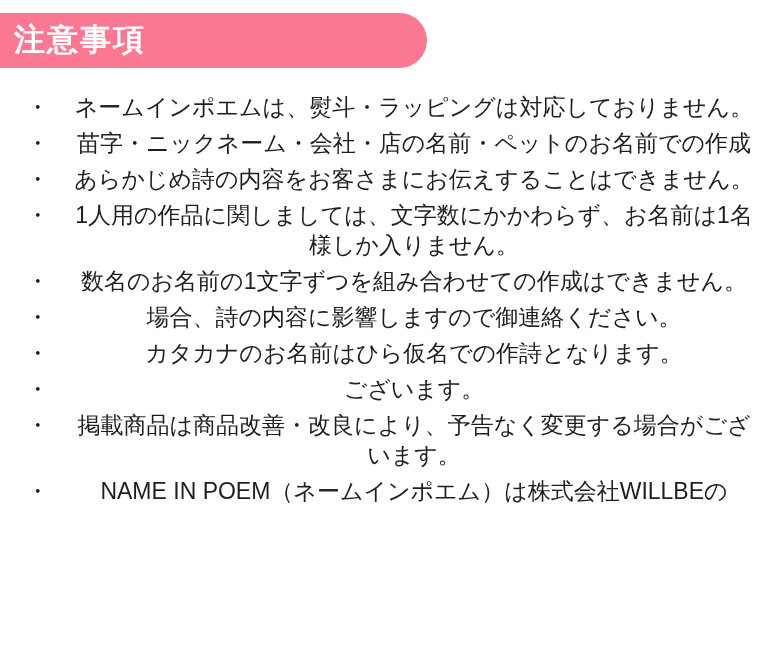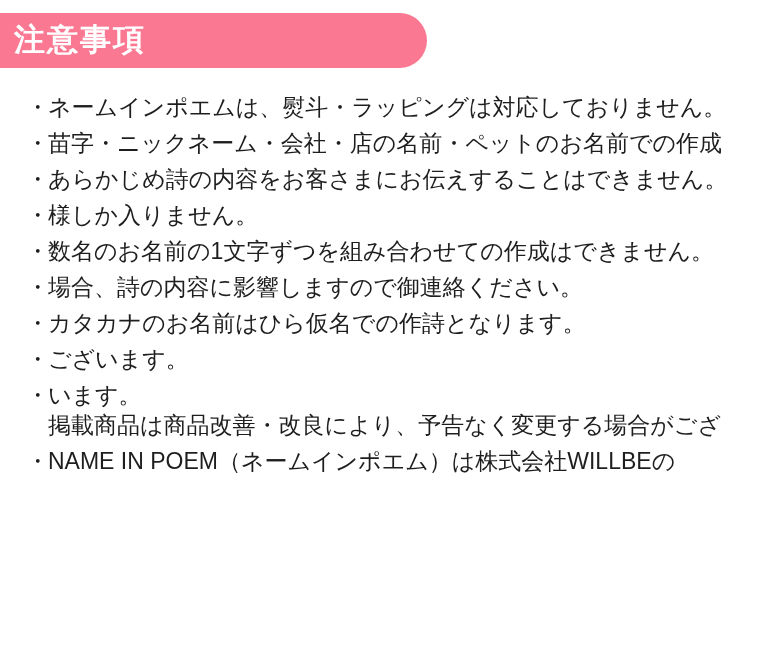--- a/index.html
+++ b/index.html
@@ -63,20 +63,21 @@
   .bullet {
     position: absolute;
     left: 26px;
     top: 0;
     font-size: 23px;
     line-height: 30px;
     color: var(--body-text);
   }
   .note-line {
     white-space: nowrap;
+    text-align: center;
   }
 </style>
 </head>
 <body>
 
 <div class="page">
   <div class="title-bar">
     <h1>注意事項</h1>
   </div>
   <ul class="notes-list" id="notes-list">
@@ -94,20 +95,21 @@
       </li>
       <li class="note">
         <span class="bullet">・</span>
         <div>
           <div class="note-line">あらかじめ詩の内容をお客さまにお伝えすることはできません。</div>
         </div>
       </li>
       <li class="note">
         <span class="bullet">・</span>
         <div>
+          <div class="note-line">1人用の作品に関しましては、文字数にかかわらず、お名前は1名</div>
           <div class="note-line">様しか入りません。</div>
         </div>
       </li>
       <li class="note">
         <span class="bullet">・</span>
         <div>
           <div class="note-line">数名のお名前の1文字ずつを組み合わせての作成はできません。</div>
         </div>
       </li>
       <li class="note">
@@ -124,22 +126,22 @@
       </li>
       <li class="note">
         <span class="bullet">・</span>
         <div>
           <div class="note-line">ございます。</div>
         </div>
       </li>
       <li class="note">
         <span class="bullet">・</span>
         <div>
+          <div class="note-line">掲載商品は商品改善・改良により、予告なく変更する場合がござ</div>
           <div class="note-line">います。</div>
-          <div class="note-line">掲載商品は商品改善・改良により、予告なく変更する場合がござ</div>
         </div>
       </li>
       <li class="note">
         <span class="bullet">・</span>
         <div>
           <div class="note-line">NAME IN POEM（ネームインポエム）は株式会社WILLBEの</div>
         </div>
       </li>
     </ul>
 </div>

